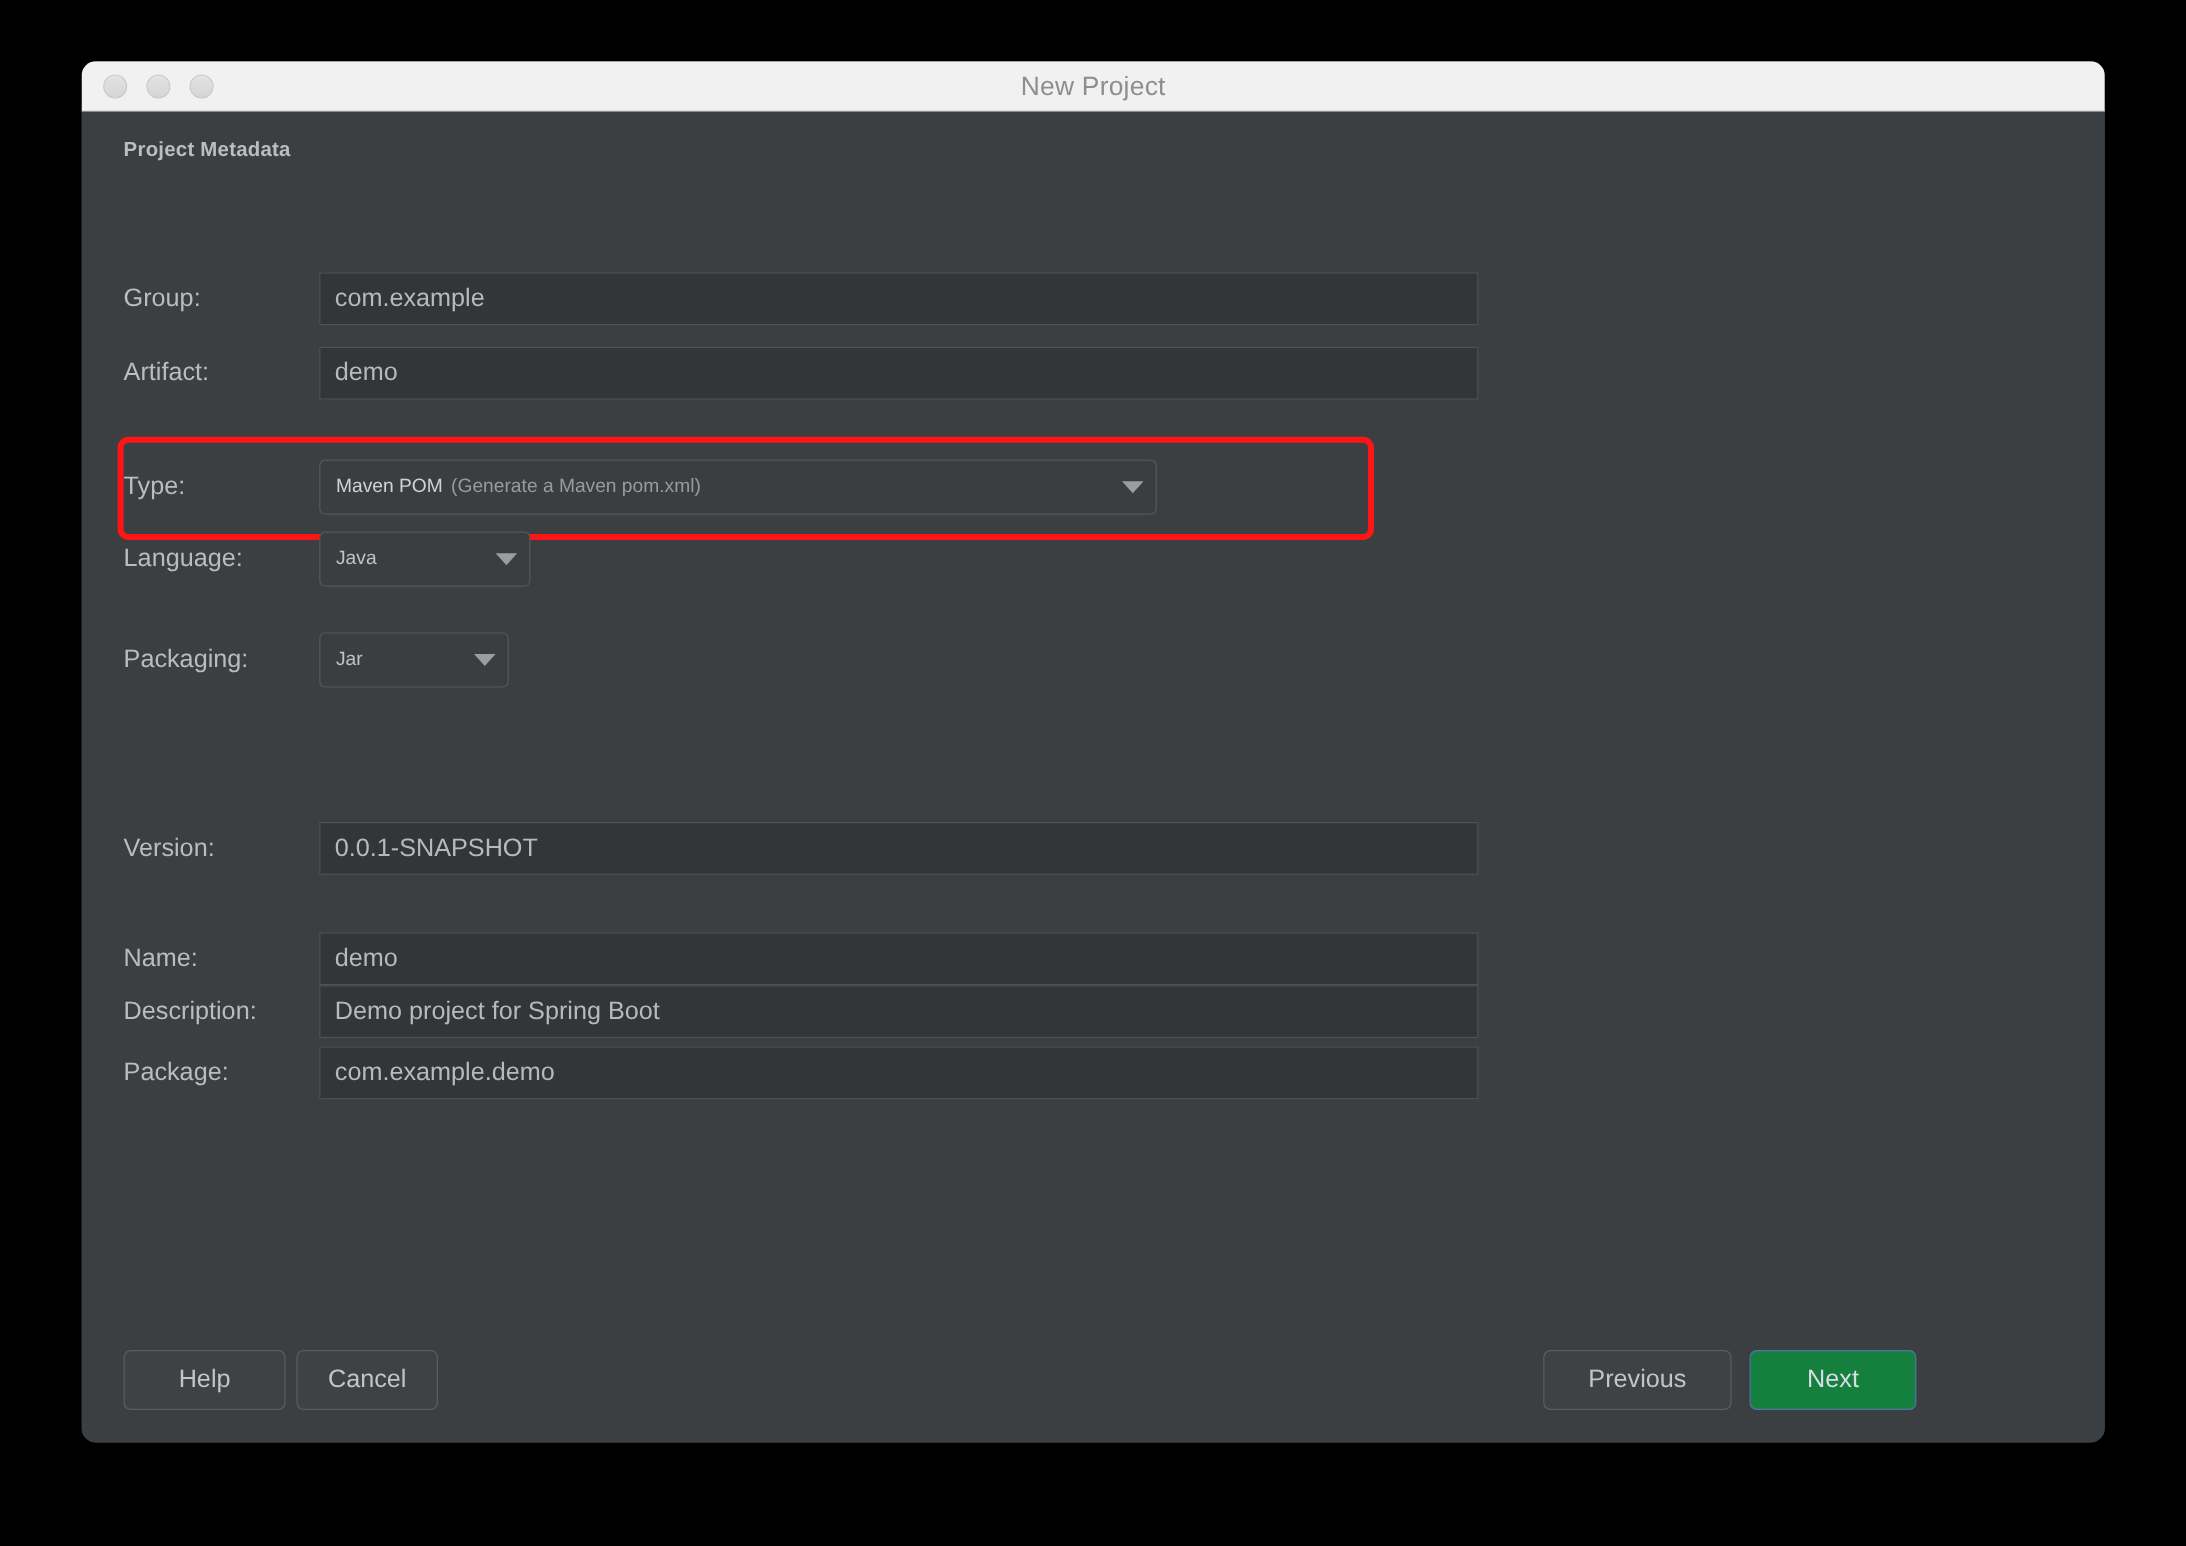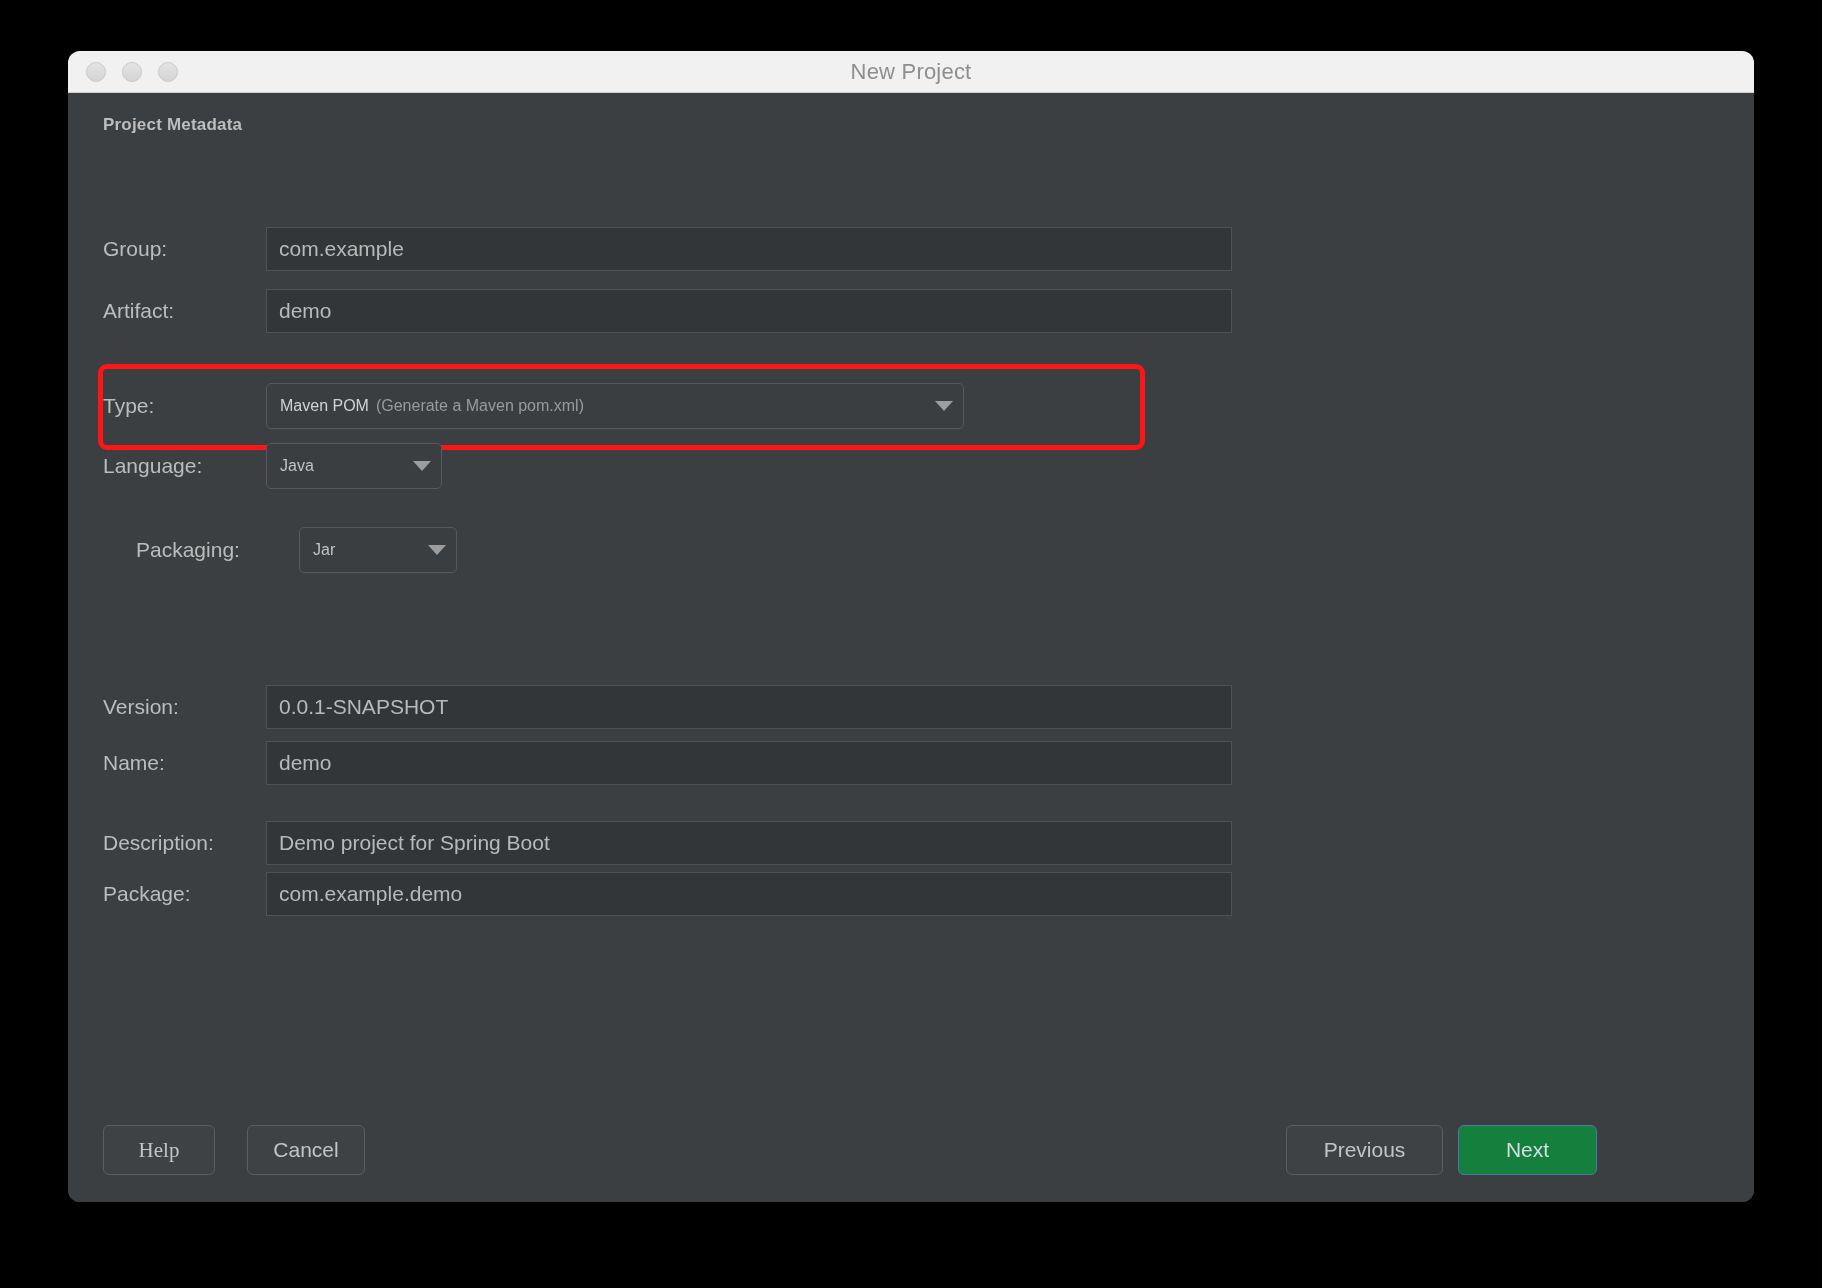--- a/index.html
+++ b/index.html
@@ -215,50 +215,50 @@
     <div class="row" style="top:351px;">
       <div class="label">Language:</div>
       <div class="combo" style="width:176px;">
         <span class="combo-text">
             <span>Java</span>
           </span>
         <span class="caret"></span>
       </div>
     </div>
 
-    <div class="row" style="top:435px;margin-left:33px;">
+    <div class="row" style="top:435px;">
       <div class="label">Packaging:</div>
       <div class="combo" style="width:158px;">
         <span class="combo-text">
             <span>Jar</span>
           </span>
         <span class="caret"></span>
       </div>
     </div>
 
 
     <div class="row" style="top:592px;">
       <div class="label">Version:</div>
       <div class="field wide">0.0.1-SNAPSHOT</div>
     </div>
 
-    <div class="row" style="top:648px;">
+    <div class="row" style="top:684px;">
       <div class="label">Name:</div>
       <div class="field wide">demo</div>
     </div>
 
     <div class="row" style="top:728px;">
       <div class="label">Description:</div>
       <div class="field wide">Demo project for Spring Boot</div>
     </div>
 
     <div class="row" style="top:779px;">
       <div class="label">Package:</div>
       <div class="field wide">com.example.demo</div>
     </div>
 
-    <div class="btn" style="left:35px; top:1032px; width:112px;font-family:Liberation Serif, serif;">Help</div>
+    <div class="btn" style="left:35px; top:1032px; width:135px;">Help</div>
     <div class="btn" style="left:179px; top:1032px; width:118px;">Cancel</div>
     <div class="btn" style="left:1218px; top:1032px; width:157px;">Previous</div>
     <div class="btn primary" style="left:1390px; top:1032px; width:139px;">Next</div>
 
   </div>
 </div>
 
 </body></html>

